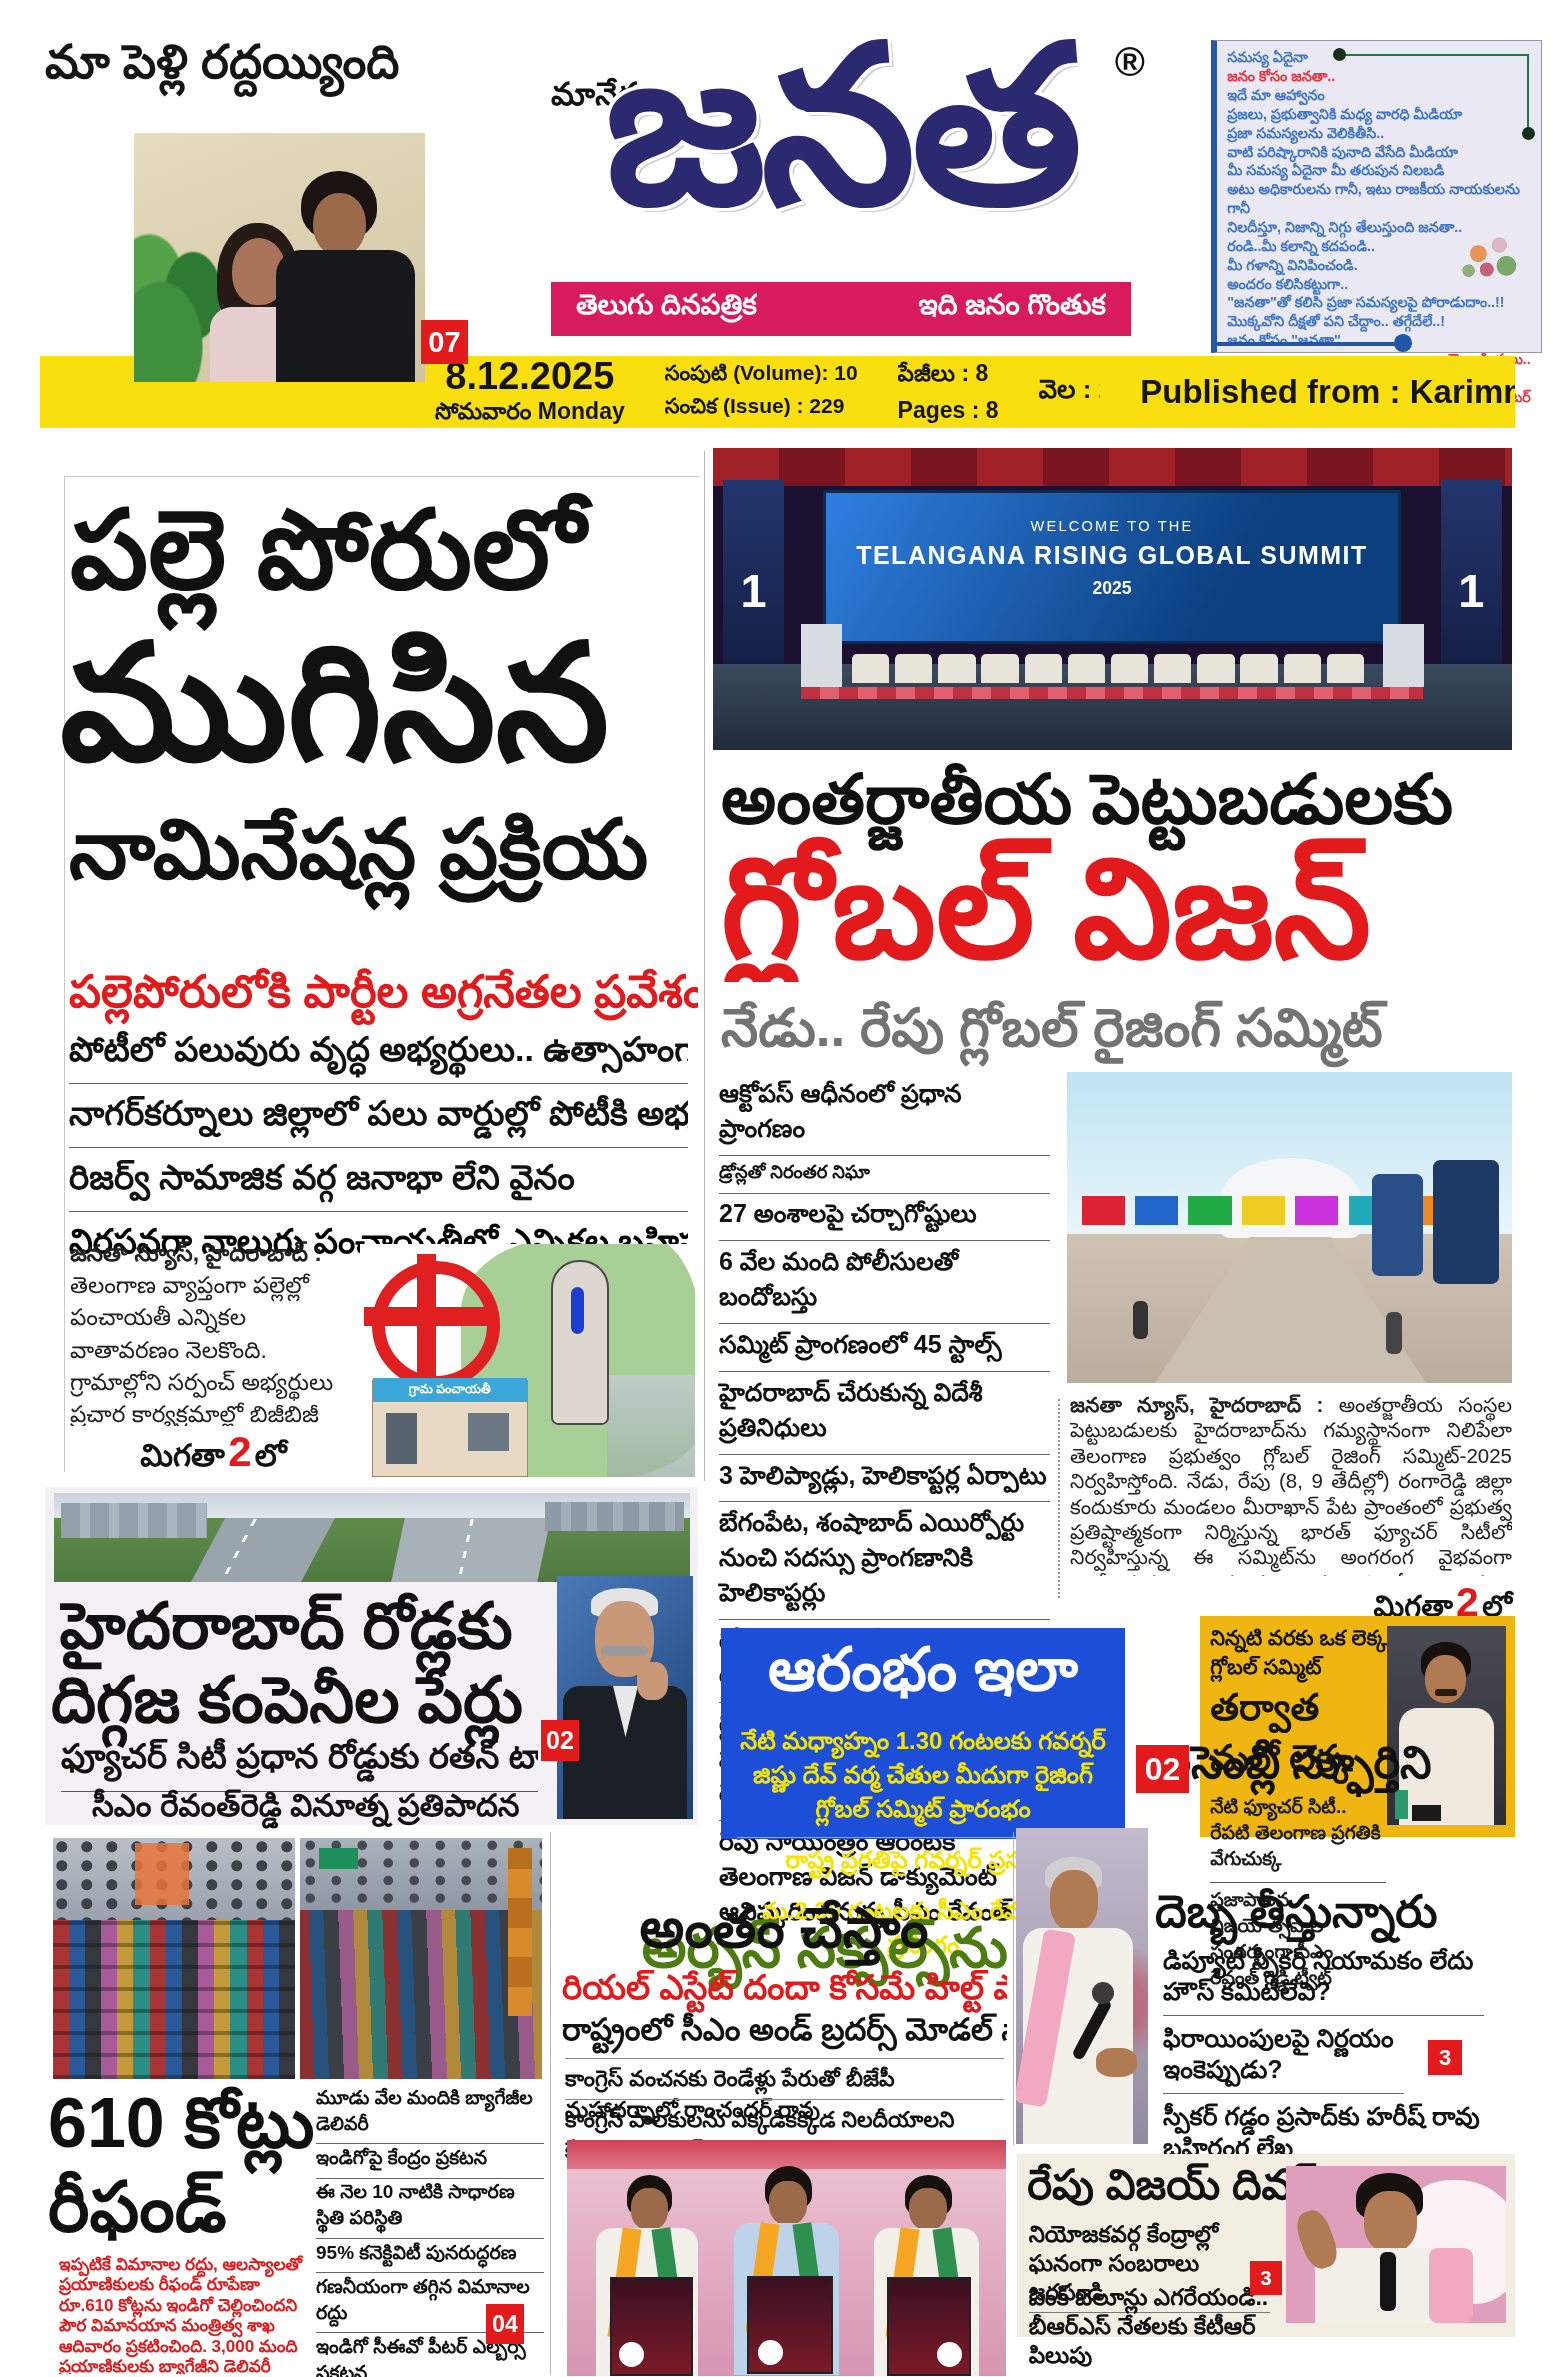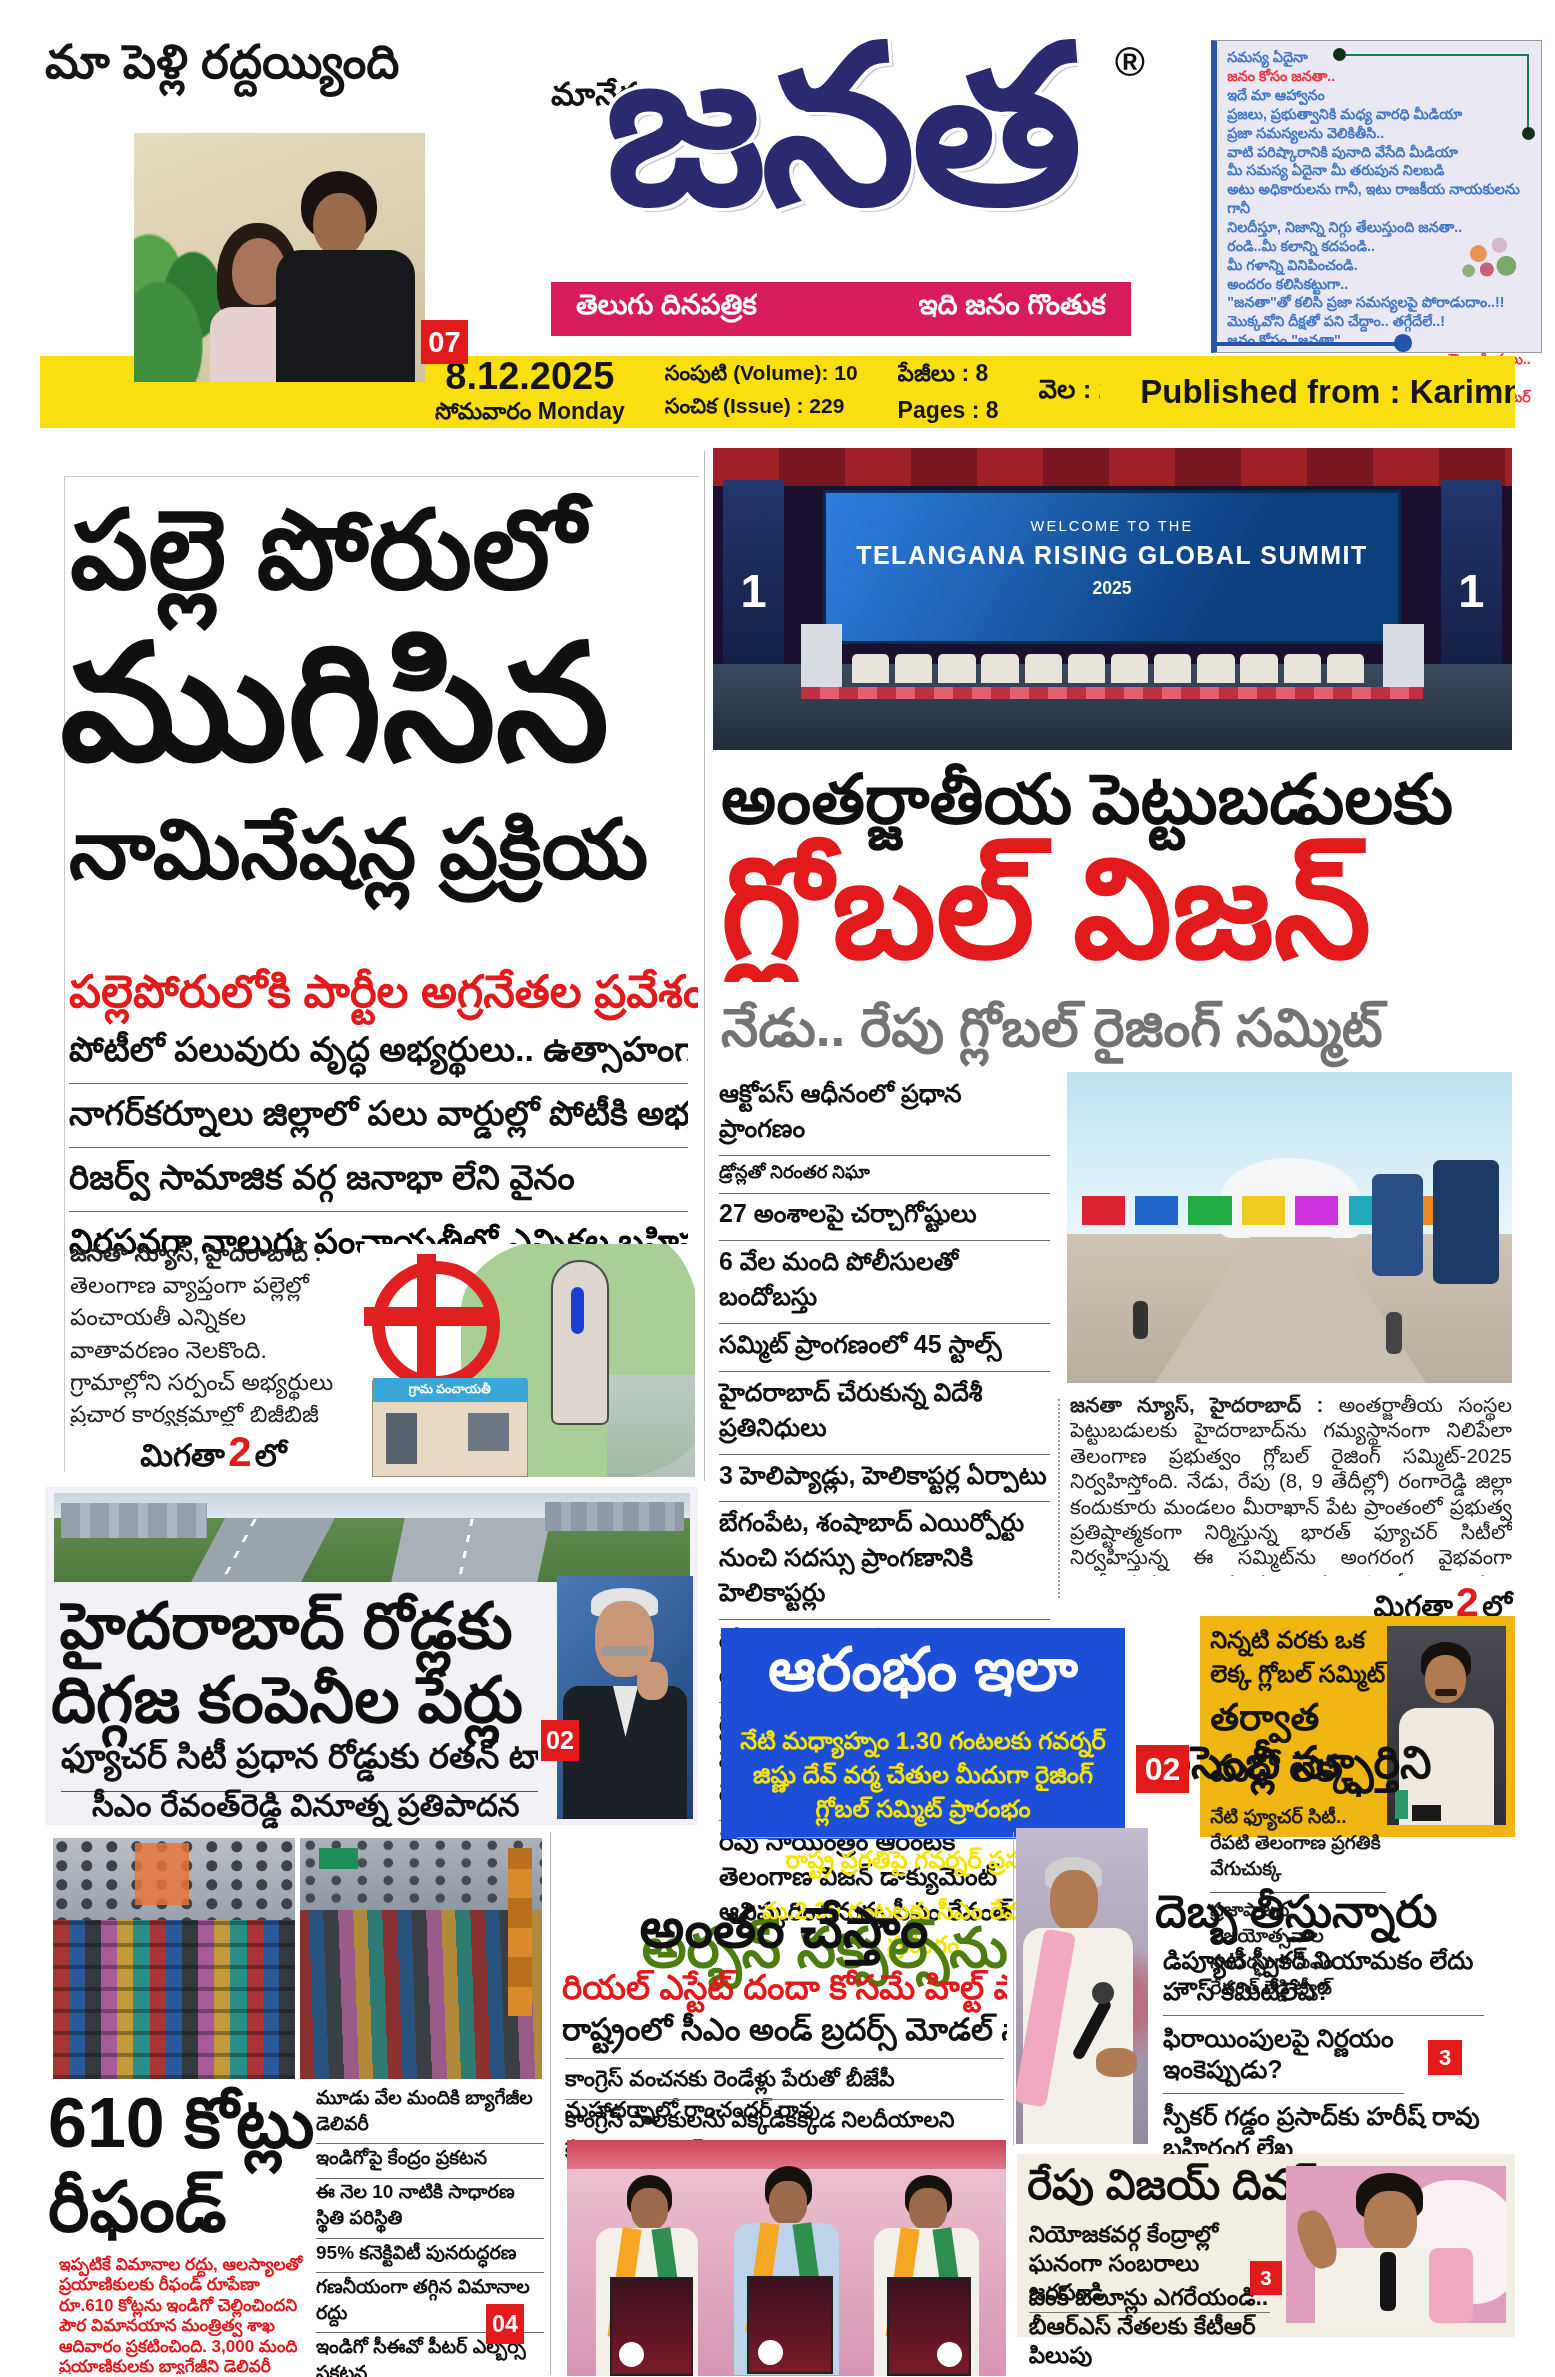--- a/index.html
+++ b/index.html
@@ -241,21 +241,21 @@
 
   <div class="abs sbox" style="left:721px;top:1628px;width:404px;height:211px;padding:7.3px 16px;box-sizing:border-box;">
     <div class="xx nowrap" style="font-size:60px;text-align:center;">ఆరంభం ఇలా</div>
     <div class="it" style="font-size:24px;padding:7.3px 0 8.8px;border-bottom:0.7px solid rgba(255,255,255,.55);">నేటి మధ్యాహ్నం 1.30 గంటలకు గవర్నర్ జిష్ణు దేవ్ వర్మ చేతుల మీదుగా రైజింగ్ గ్లోబల్ సమ్మిట్ ప్రారంభం</div>
     <div class="it" style="font-size:24px;padding:7.3px 0 8.8px;border-bottom:0.7px solid rgba(255,255,255,.55);width:82%;margin:0 auto;">రాష్ట్ర ప్రగతిపై గవర్నర్ ప్రసంగం</div>
     <div class="it" style="font-size:24px;padding:7.3px 0;">మ.2.30 గంటలకు సీఎం రేవంత్‌రెడ్డి ప్రసంగం</div>
   </div>
   <div class="abs badge" style="left:1136px;top:1745px;width:53px;height:48px;font-size:32px;">02</div>
 
   <div class="abs tbox" style="left:1200px;top:1616px;width:315px;height:221px;padding:10.2px;box-sizing:border-box;">
-    <div class="xx" style="font-size:24px;color:#141414;width:183px;">నిన్నటి వరకు ఒక లెక్క గ్లోబల్ సమ్మిట్</div>
+    <div class="xx" style="font-size:21px;color:#141414;width:183px;">నిన్నటి వరకు ఒక లెక్క గ్లోబల్ సమ్మిట్</div>
     <div class="xx" style="font-size:37px;color:#141414;width:183px;margin-top:2.9px;">తర్వాత మరో లెక్క</div>
     <div class="x" style="font-size:19px;color:#1c1c1c;width:176px;margin-top:7.3px;padding-bottom:7.3px;border-bottom:0.7px solid #555;">నేటి ఫ్యూచర్ సిటీ.. రేపటి తెలంగాణ ప్రగతికి వేగుచుక్క</div>
     <div class="x" style="font-size:19px;color:#1c1c1c;width:176px;margin-top:5.9px;font-family:Liberation Serif, serif;">ప్రజాపాలన విజయోత్సవాల సందర్భంగా సీఎం రేవంత్ రెడ్డి ట్వీట్</div>
     <div class="abs photo" style="right:8.8px;top:10.2px;width:119px;height:199px;background:linear-gradient(#4a4a52,#2e2e36);">
       <div class="sil" style="left:34px;top:16px;width:50px;height:38px;background:#17110d;border-radius:50% 50% 30% 30%;"></div>
       <div class="sil" style="left:38px;top:29px;width:41px;height:48px;background:#b07a52;border-radius:46%;"></div>
       <div class="sil" style="left:48px;top:63px;width:22px;height:7.3px;background:#2a1a12;border-radius:2.9px;"></div>
       <div class="sil" style="left:11.7px;top:82px;width:95px;height:117px;background:#efe9df;border-radius:19px 19px 0 0;"></div>
       <div class="sil" style="left:7.3px;bottom:5.9px;width:13px;height:29px;background:#2a9a6a;"></div>
       <div class="sil" style="left:25px;bottom:4.4px;width:29px;height:16px;background:#1a1a1a;"></div>

